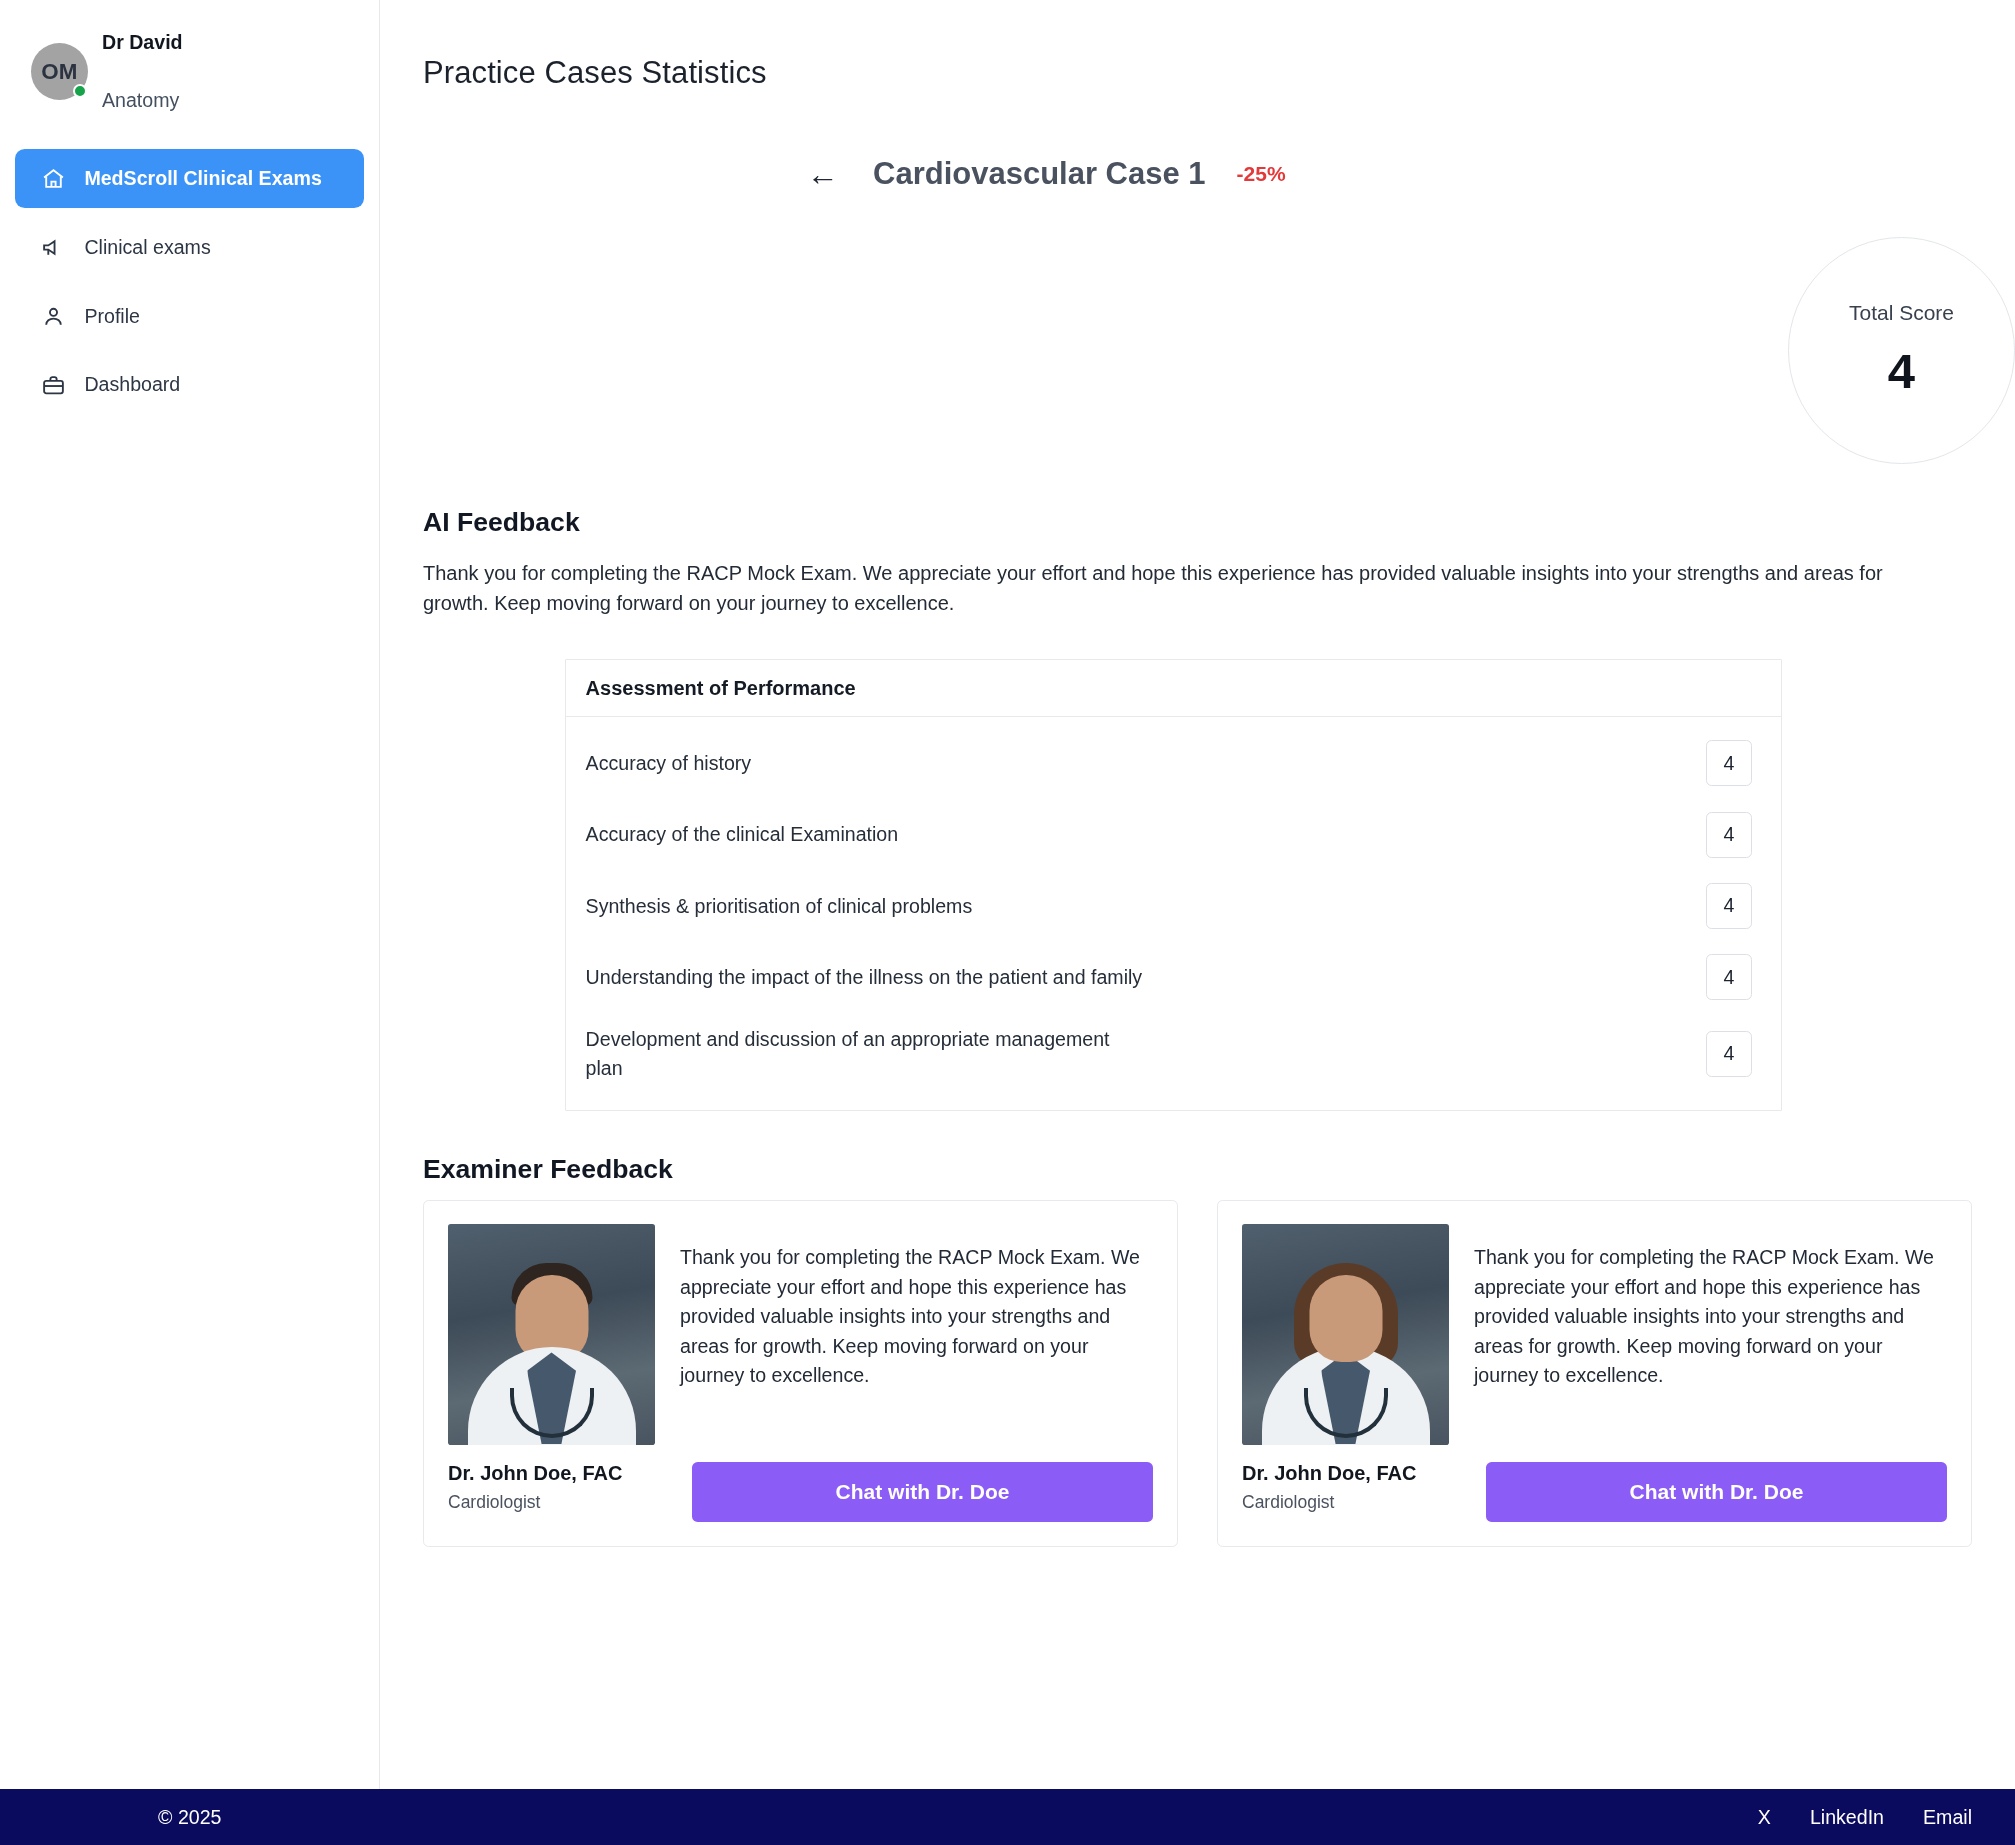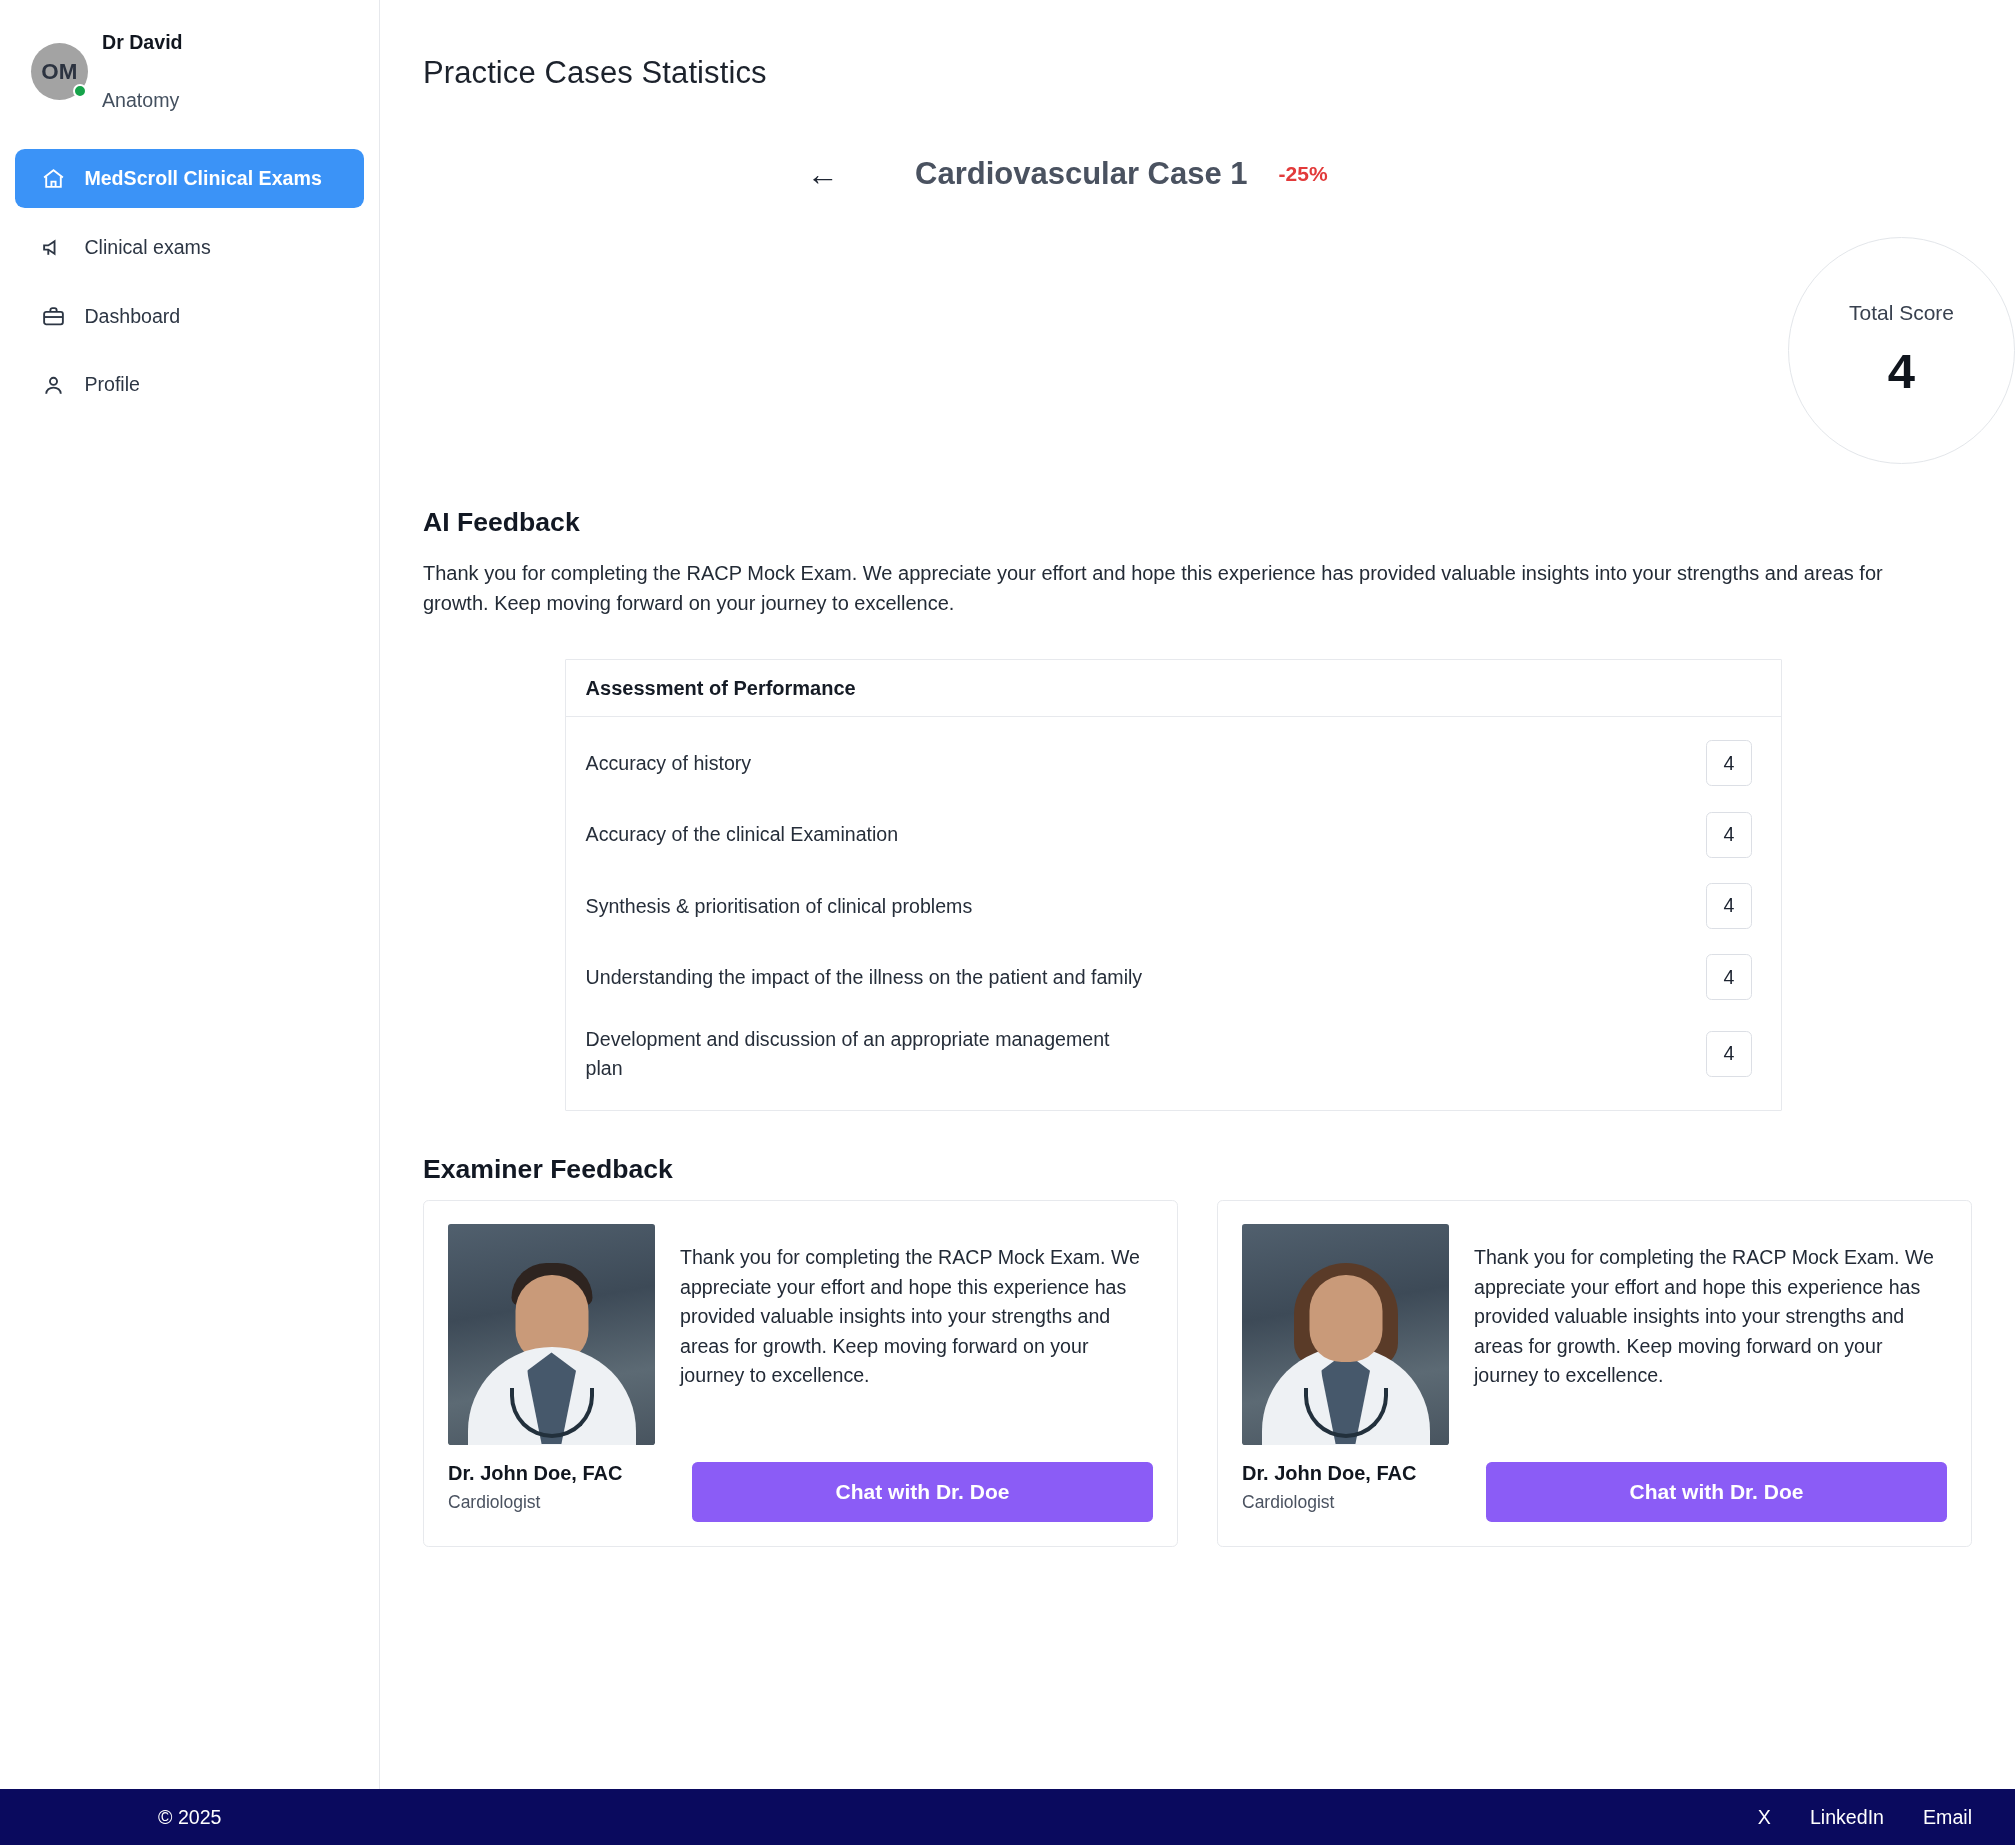--- a/index.html
+++ b/index.html
@@ -123,21 +123,20 @@
     justify-content: center;
     cursor: pointer;
     font-size: 32px;
     color: #202734;
     line-height: 1;
   }
   .case-title {
     font-size: 31px;
     font-weight: 700;
     color: #4a5260;
-    margin-left: 42px;
   }
   .case-delta {
     font-size: 21px;
     font-weight: 700;
     color: #e23a3a;
   }
 
   
   .score-wrap {
     display: flex;
@@ -386,36 +385,36 @@
               <path d="M3 10v4h4l6 4V6l-6 4H3z"></path>
               <path d="M7 14v5"></path>
             </svg>
         </span>
         <span class="nav-label">Clinical exams</span>
       </div>
 
       <div class="nav-item">
         <span class="nav-icon">
           <svg viewBox="0 0 24 24">
+              <circle cx="12" cy="8" r="3.4"></circle>
+              <path d="M5 20c0-3.6 3.1-6 7-6s7 2.4 7 6"></path>
+            </svg>
+        </span>
+        <span class="nav-label">Profile</span>
+      </div>
+
+      <div class="nav-item">
+        <span class="nav-icon">
+          <svg viewBox="0 0 24 24">
               <rect x="3" y="7.5" width="18" height="12" rx="2"></rect>
               <path d="M9 7.5V6a2 2 0 012-2h2a2 2 0 012 2v1.5"></path>
               <path d="M3 12.5h18"></path>
             </svg>
         </span>
         <span class="nav-label">Dashboard</span>
-      </div>
-
-      <div class="nav-item">
-        <span class="nav-icon">
-          <svg viewBox="0 0 24 24">
-              <circle cx="12" cy="8" r="3.4"></circle>
-              <path d="M5 20c0-3.6 3.1-6 7-6s7 2.4 7 6"></path>
-            </svg>
-        </span>
-        <span class="nav-label">Profile</span>
       </div>
 
     </nav>
   </aside>
 
   <main class="content">
 
     <h1 class="page-title">Practice Cases Statistics</h1>
 
     <div class="case-header">

